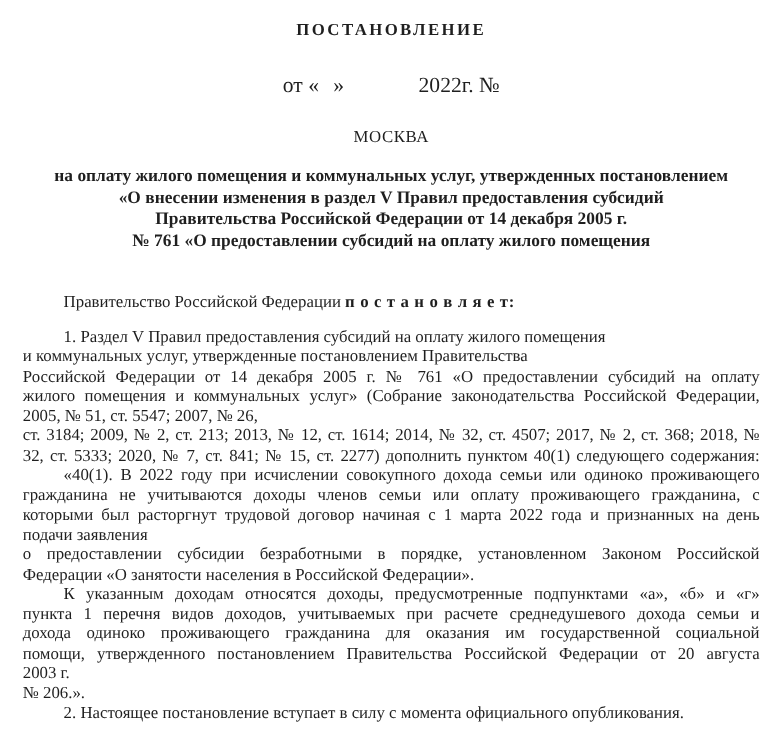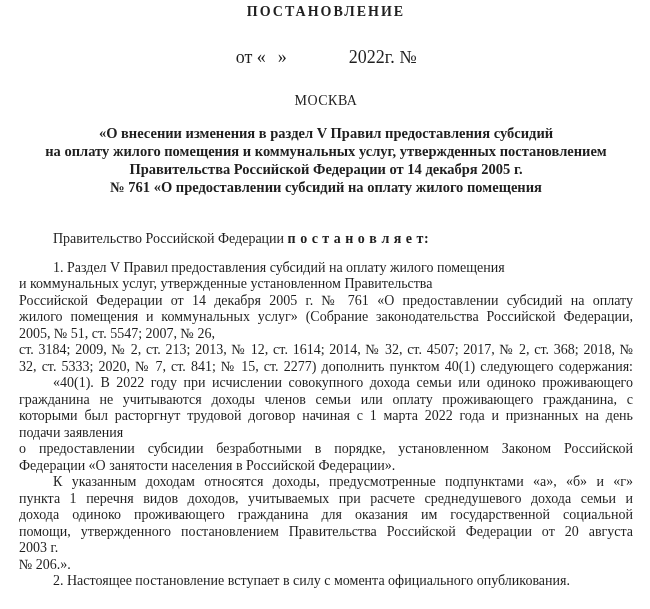--- a/index.html
+++ b/index.html
@@ -4,21 +4,21 @@
 <style>
   html,body { margin:0; padding:0; background:#ffffff; }
   .page {
     position:relative;
     width:650px; height:609px;
     background:#ffffff;
     color:#1f1f1f;
     font-family:"Liberation Serif","DejaVu Serif",serif;
     overflow:hidden;
     box-sizing:border-box;
-    padding:3px 17px 0 19px;
+    padding:17px 17px 0 19px;
   }
   .heading {
     text-align:center;
     font-weight:700;
     font-size:14px;
     letter-spacing:2px;
     line-height:18px;
   }
   .date-line {
     margin-top:28px;
@@ -65,33 +65,33 @@
 
   <div class="heading">ПОСТАНОВЛЕНИЕ</div>
 
   <div class="date-line">
     <span>от «</span><span class="sp-small"></span><span>»</span><span class="sp-large"></span><span>2022г. №</span>
   </div>
 
   <div class="city">МОСКВА</div>
 
   <div class="title-block">
+    <div>на оплату жилого помещения и коммунальных услуг, утвержденных постановлением</div>
     <div>«О внесении изменения в раздел V Правил предоставления субсидий</div>
-    <div>на оплату жилого помещения и коммунальных услуг, утвержденных постановлением</div>
     <div>Правительства Российской Федерации от 14 декабря 2005 г.</div>
     <div>№ 761 «О предоставлении субсидий на оплату жилого помещения</div>
   </div>
 
   <div class="preamble">
     <span>Правительство Российской Федерации </span><span class="verb">п о с т а н о в л я е т:</span>
   </div>
 
   <div>
     <div class="bl ind">1. Раздел V Правил предоставления субсидий на оплату жилого помещения</div>
-    <div class="bl">и коммунальных услуг, утвержденные установленном Правительства</div>
+    <div class="bl">и коммунальных услуг, утвержденные постановлением Правительства</div>
     <div class="bl j">Российской Федерации от 14 декабря 2005 г. № 761 «О предоставлении субсидий на оплату</div>
     <div class="bl j">жилого помещения и коммунальных услуг» (Собрание законодательства Российской Федерации,</div>
     <div class="bl">2005, № 51, ст. 5547; 2007, № 26,</div>
     <div class="bl j">ст. 3184; 2009, № 2, ст. 213; 2013, № 12, ст. 1614; 2014, № 32, ст. 4507; 2017, № 2, ст. 368; 2018, №</div>
     <div class="bl j">32, ст. 5333; 2020, № 7, ст. 841; № 15, ст. 2277) дополнить пунктом 40(1) следующего содержания:</div>
     <div class="bl j ind">«40(1). В 2022 году при исчислении совокупного дохода семьи или одиноко проживающего</div>
     <div class="bl j">гражданина не учитываются доходы членов семьи или оплату проживающего гражданина, с</div>
     <div class="bl j">которыми был расторгнут трудовой договор начиная с 1 марта 2022 года и признанных на день</div>
     <div class="bl">подачи заявления</div>
     <div class="bl j">о предоставлении субсидии безработными в порядке, установленном Законом Российской</div>

